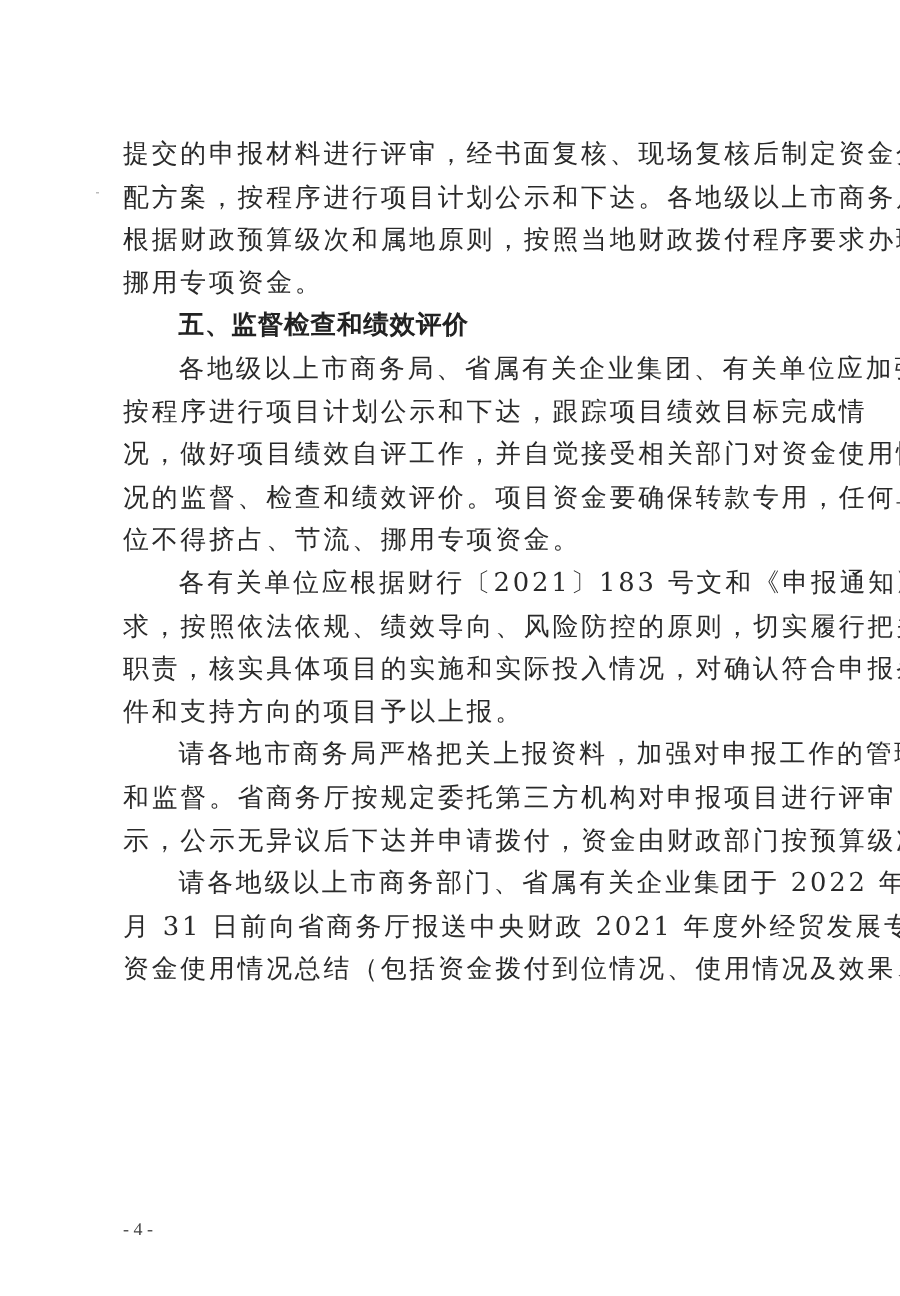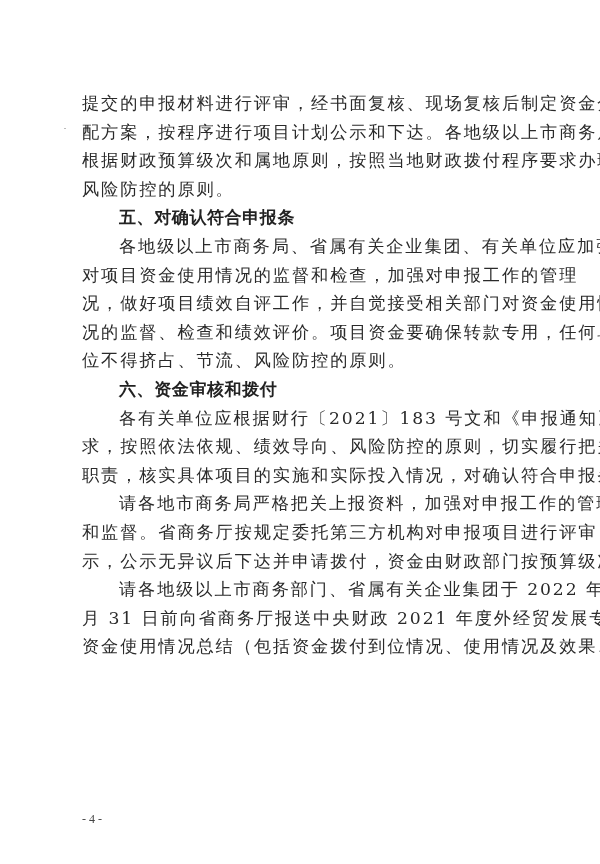--- a/index.html
+++ b/index.html
@@ -20,39 +20,39 @@
 <body>
 
 <div class="margin-dot"></div>
 
 <div class="page">
 
   <div>
     <div class="line full">提交的申报材料进行评审，经书面复核、现场复核后制定资金分</div>
     <div class="line full">配方案，按程序进行项目计划公示和下达。各地级以上市商务局</div>
     <div class="line full">根据财政预算级次和属地原则，按照当地财政拨付程序要求办理</div>
-    <div class="line">风险防控的原则。</div>
+    <div class="line">挪用专项资金。</div>
   </div>
 
-  <div class="line heading">五、对确认符合申报条</div>
+  <div class="line heading">五、监督检查和绩效评价</div>
 
   <div>
     <div class="line full indent">各地级以上市商务局、省属有关企业集团、有关单位应加强</div>
-    <div class="line full">对项目资金使用情况的监督和检查，加强对申报工作的管理</div>
+    <div class="line full">按程序进行项目计划公示和下达，跟踪项目绩效目标完成情</div>
     <div class="line full">况，做好项目绩效自评工作，并自觉接受相关部门对资金使用情</div>
     <div class="line full">况的监督、检查和绩效评价。项目资金要确保转款专用，任何单</div>
-    <div class="line">位不得挤占、节流、风险防控的原则。</div>
+    <div class="line">位不得挤占、节流、挪用专项资金。</div>
   </div>
 
-  <div class="line heading">六、资金审核和拨付</div>
 
   <div>
     <div class="line full indent">各有关单位应根据财行〔2021〕183 号文和《申报通知》要</div>
     <div class="line full">求，按照依法依规、绩效导向、风险防控的原则，切实履行把关</div>
     <div class="line full">职责，核实具体项目的实施和实际投入情况，对确认符合申报条</div>
+    <div class="line">件和支持方向的项目予以上报。</div>
   </div>
 
   <div>
     <div class="line full indent">请各地市商务局严格把关上报资料，加强对申报工作的管理</div>
     <div class="line full">和监督。省商务厅按规定委托第三方机构对申报项目进行评审，</div>
     <div class="line full">示，公示无异议后下达并申请拨付，资金由财政部门按预算级次</div>
   </div>
 
   <div>
     <div class="line full indent">请各地级以上市商务部门、省属有关企业集团于 2022 年 1</div>

